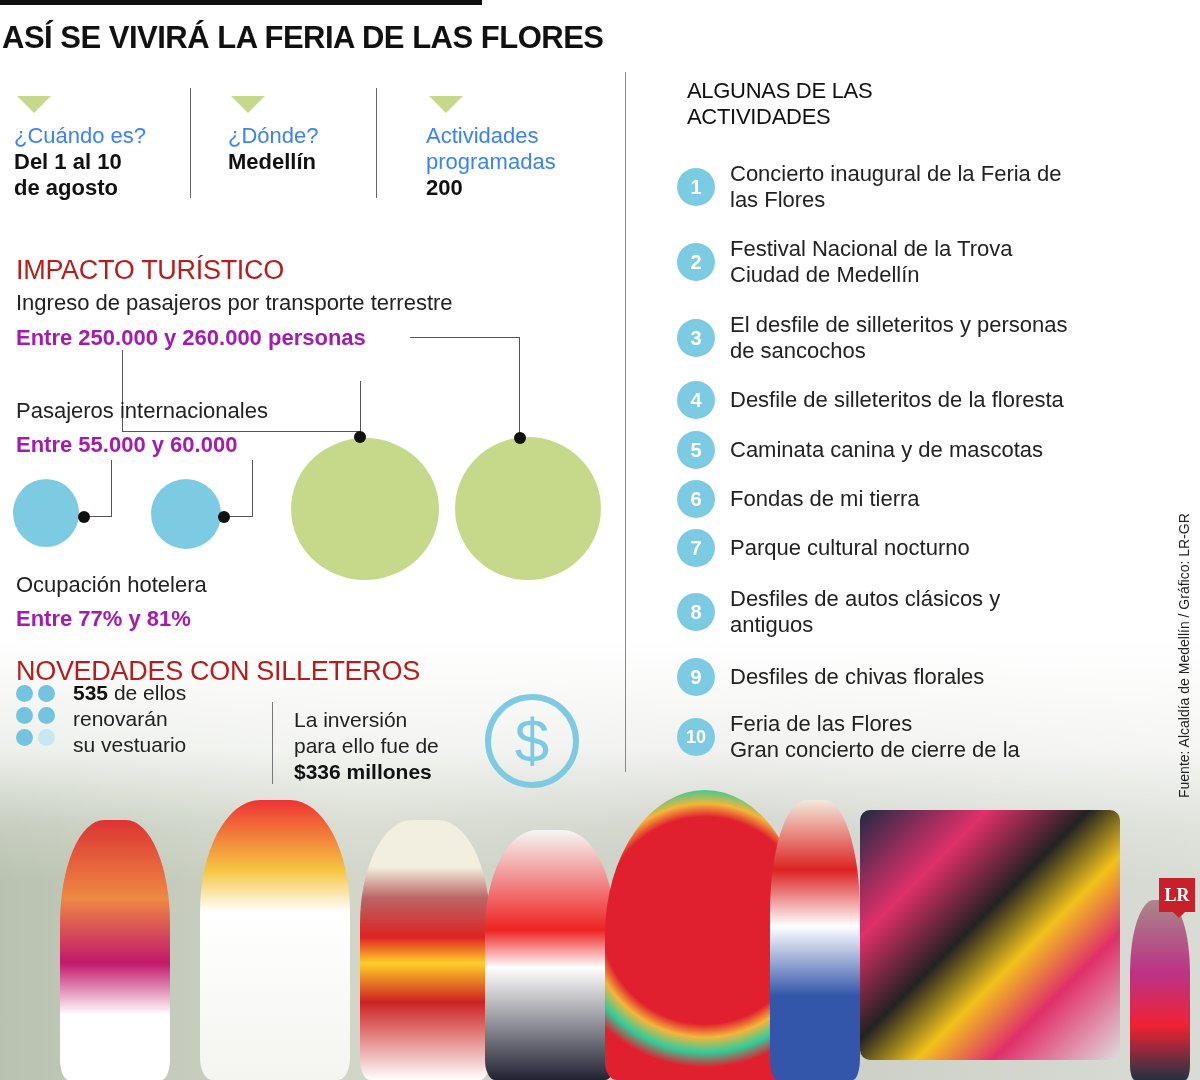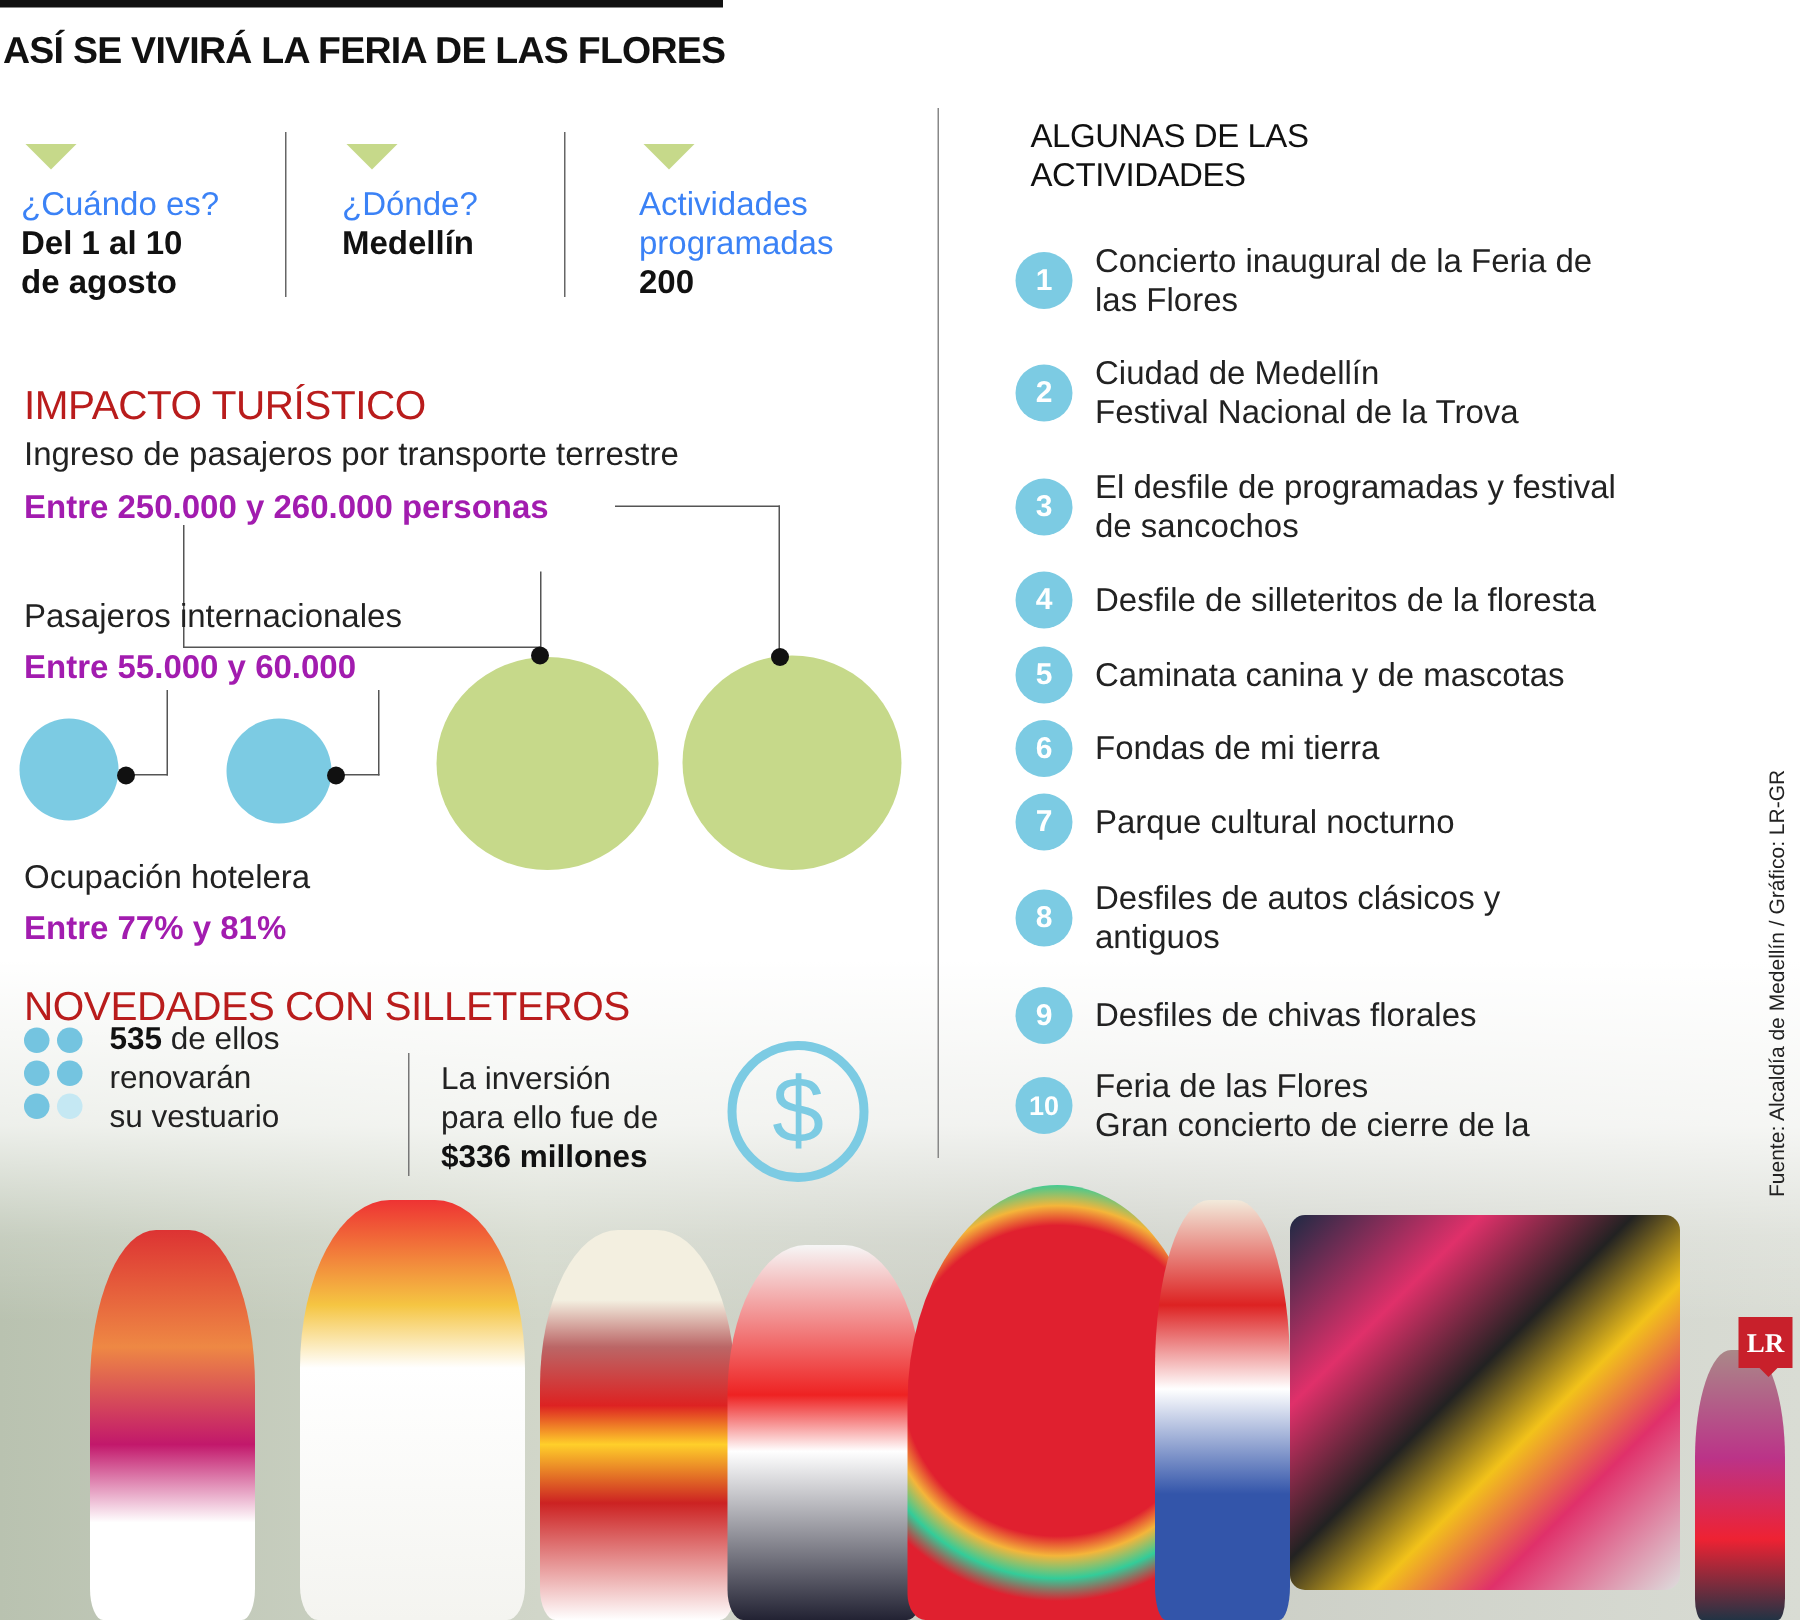--- a/index.html
+++ b/index.html
@@ -1,20 +1,20 @@
 <!DOCTYPE html>
 <html><head>
 <meta charset="utf-8">
 <style>
   * { box-sizing: border-box; margin: 0; padding: 0; }
   html, body { width: 1200px; height: 1080px; background: #ffffff; overflow: hidden; }
   body { position: relative; font-family: "Liberation Sans", "DejaVu Sans", sans-serif; color: #111; }
 
   .topbar { position: absolute; left: 0; top: 0; width: 482px; height: 5px; background: #111; }
-  .title { position: absolute; left: 2px; top: 20px; font-size: 25px; font-weight: bold; letter-spacing: -0.5px; color: #111; }
+  .title { position: absolute; left: 2px; top: 20px; font-size: 31px; font-weight: bold; letter-spacing: -0.5px; color: #111; }
 
   
   .photo { position: absolute; left: 0; top: 640px; width: 1200px; height: 440px;
     background:
       linear-gradient(to bottom, rgba(255,255,255,1) 0%, rgba(255,255,255,0.75) 25%, rgba(255,255,255,0.2) 42%, rgba(255,255,255,0) 55%),
       linear-gradient(to right, #b9c2b0 0%, #d1d6c9 30%, #c9ccc3 60%, #d9dcd4 100%); }
   .photo-fig { position: absolute; border-radius: 40% 40% 8% 8%; }
 
   .fact { position: absolute; top: 96px; }
   .tri { width: 0; height: 0; border-left: 17px solid transparent; border-right: 17px solid transparent; border-top: 17px solid #c6d98a; margin-left: 3px; margin-bottom: 10px; }
@@ -145,28 +145,28 @@
 <div class="act" style="top:161px;">
   <div class="num">1</div>
   <div class="act-txt">
       <div>Concierto inaugural de la Feria de</div>
       <div>las Flores</div>
     </div>
 </div>
 <div class="act" style="top:236px;">
   <div class="num">2</div>
   <div class="act-txt">
+      <div>Festival Nacional de la Trova</div>
       <div>Ciudad de Medellín</div>
-      <div>Festival Nacional de la Trova</div>
     </div>
 </div>
 <div class="act" style="top:312px;">
   <div class="num">3</div>
   <div class="act-txt">
-      <div>El desfile de programadas y festival</div>
+      <div>El desfile de silleteritos y personas</div>
       <div>de sancochos</div>
     </div>
 </div>
 <div class="act" style="top:381px;">
   <div class="num">4</div>
   <div class="act-txt">
       <div>Desfile de silleteritos de la floresta</div>
     </div>
 </div>
 <div class="act" style="top:431px;">

